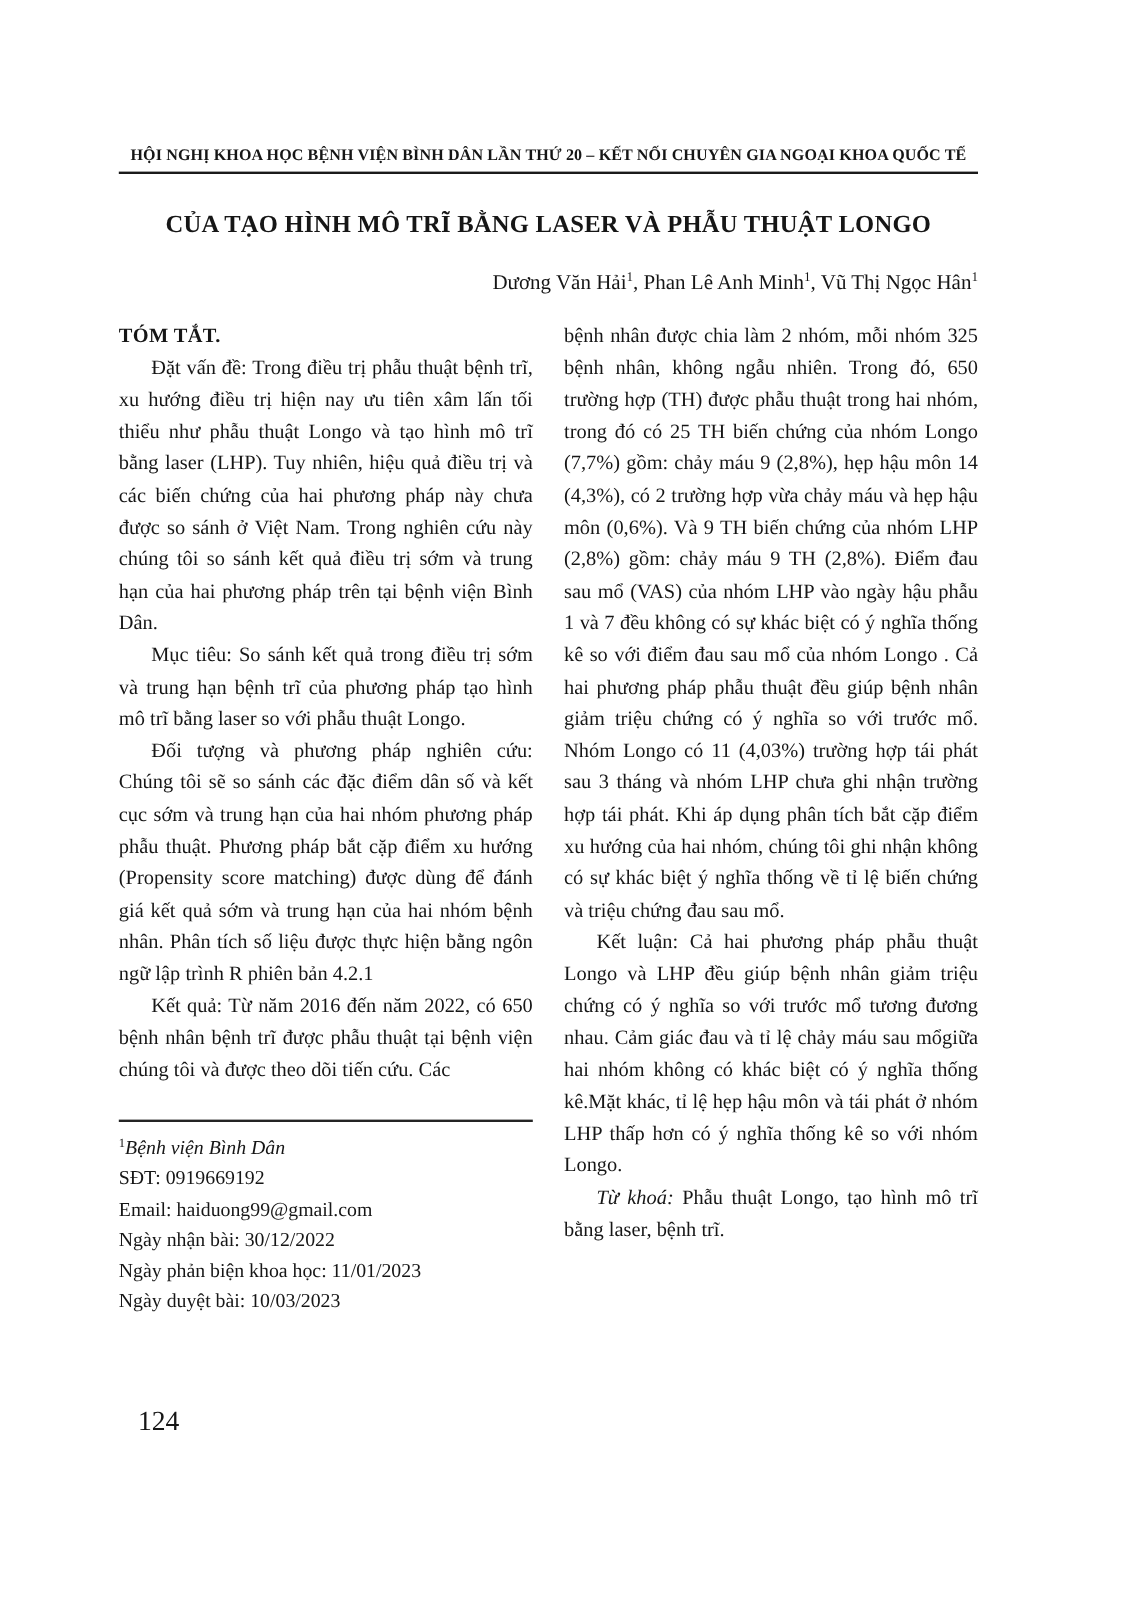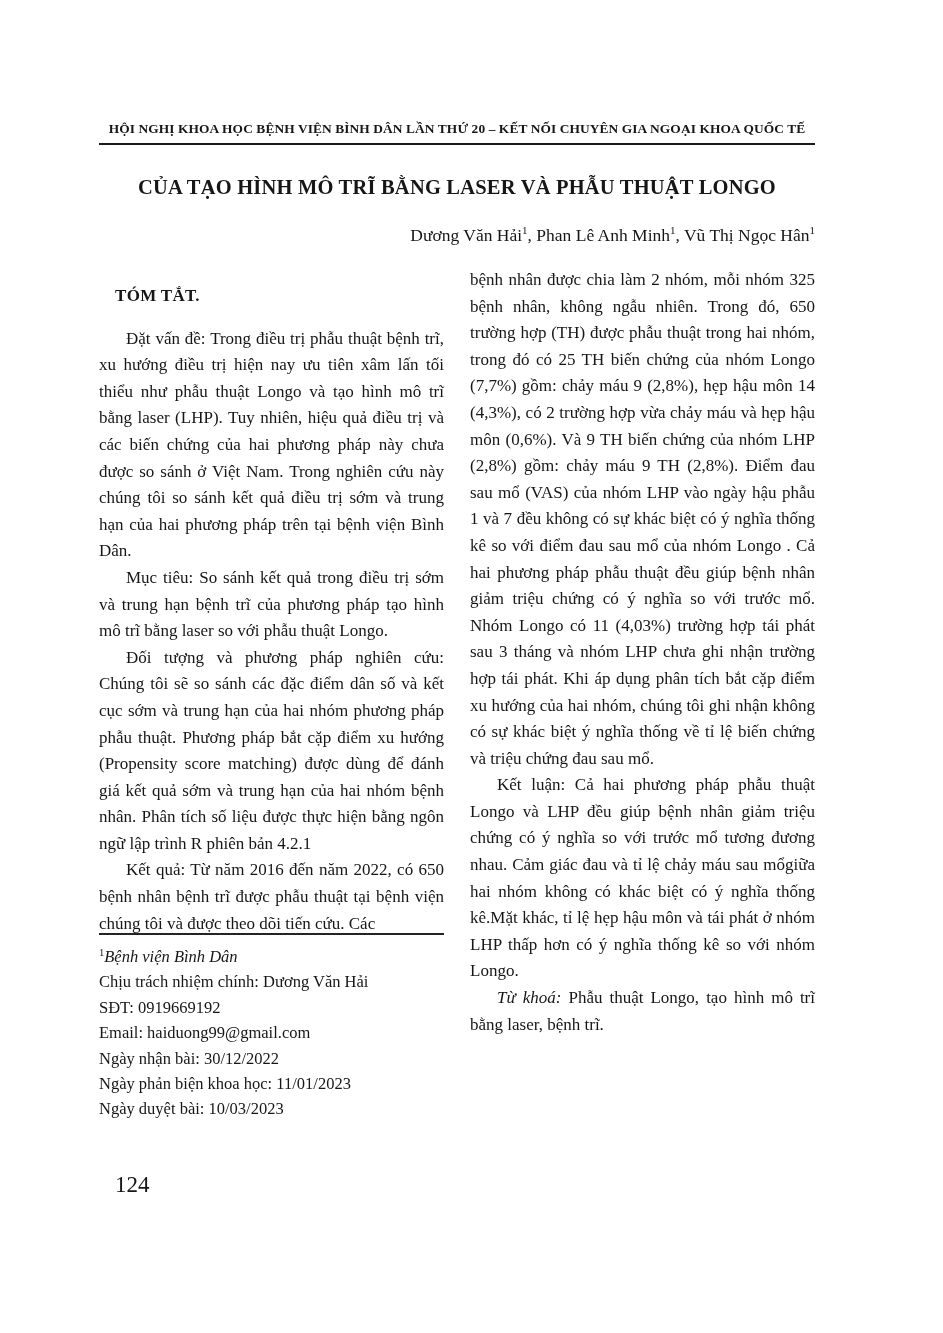--- a/index.html
+++ b/index.html
@@ -56,21 +56,21 @@
   }
   .col {
     flex: 0 0 345px;
     width: 345px;
     font-size: 17px;
     line-height: 26.6px;
     text-align: justify;
   }
   .col-left { position: relative; height: 854px; }
   .abstract-heading {
-    margin: 16px;
+    margin: 0;
     font-size: 17px;
     font-weight: bold;
     letter-spacing: 0.3px;
     text-align: left;
   }
   .para { margin: 0; text-indent: 27px; }
   .para.no-indent { text-indent: 0; }
   .lead { font-weight: normal; font-style: normal; }
   .lead.italic { font-style: italic; }
   .footnote {
@@ -131,21 +131,20 @@
           <span>Chúng tôi sẽ so sánh các đặc điểm dân số và kết cục sớm và trung hạn của hai nhóm phương pháp phẫu thuật. Phương pháp bắt cặp điểm xu hướng (Propensity score matching) được dùng để đánh giá kết quả sớm và trung hạn của hai nhóm bệnh nhân. Phân tích số liệu được thực hiện bằng ngôn ngữ lập trình R phiên bản 4.2.1</span>
         </p>
 
         <p class="para">
           <b class="lead">Kết quả:</b>
           <span>Từ năm 2016 đến năm 2022, có 650 bệnh nhân bệnh trĩ được phẫu thuật tại bệnh viện chúng tôi và được theo dõi tiến cứu. Các</span>
         </p>
 
         <div class="footnote">
           <div class="fn-affil"><sup>1</sup><i>Bệnh viện Bình Dân</i></div>
-          <div class="fn-line">Chịu trách nhiệm chính: Dương Văn Hải</div>
           <div class="fn-line">SĐT: 0919669192</div>
           <div class="fn-line">Email: haiduong99@gmail.com</div>
           <div class="fn-line">Ngày nhận bài: 30/12/2022</div>
           <div class="fn-line">Ngày phản biện khoa học: 11/01/2023</div>
           <div class="fn-line">Ngày duyệt bài: 10/03/2023</div>
         </div>
       </div>
 
       <div class="col col-right">
         <p class="para no-indent">bệnh nhân được chia làm 2 nhóm, mỗi nhóm 325 bệnh nhân, không ngẫu nhiên. Trong đó, 650 trường hợp (TH) được phẫu thuật trong hai nhóm, trong đó có 25 TH biến chứng của nhóm Longo (7,7%) gồm: chảy máu 9 (2,8%), hẹp hậu môn 14 (4,3%), có 2 trường hợp vừa chảy máu và hẹp hậu môn (0,6%). Và 9 TH biến chứng của nhóm LHP (2,8%) gồm: chảy máu 9 TH (2,8%). Điểm đau sau mổ (VAS) của nhóm LHP vào ngày hậu phẫu 1 và 7 đều không có sự khác biệt có ý nghĩa thống kê so với điểm đau sau mổ của nhóm Longo . Cả hai phương pháp phẫu thuật đều giúp bệnh nhân giảm triệu chứng có ý nghĩa so với trước mổ. Nhóm Longo có 11 (4,03%) trường hợp tái phát sau 3 tháng và nhóm LHP chưa ghi nhận trường hợp tái phát. Khi áp dụng phân tích bắt cặp điểm xu hướng của hai nhóm, chúng tôi ghi nhận không có sự khác biệt ý nghĩa thống về tỉ lệ biến chứng và triệu chứng đau sau mổ.</p>

